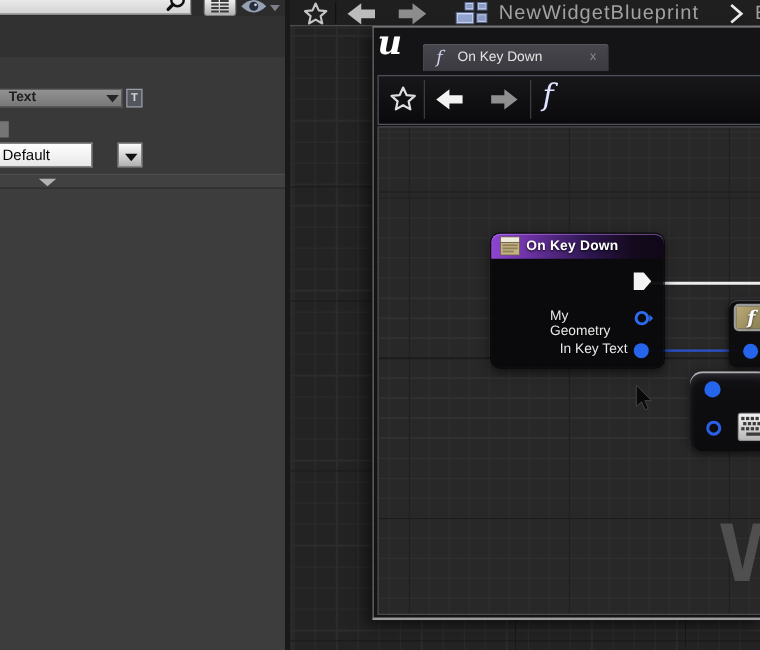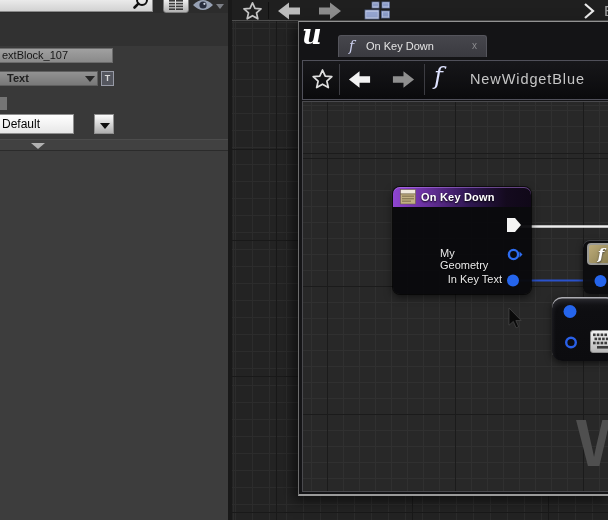--- a/index.html
+++ b/index.html
@@ -134,21 +134,20 @@
       <path d="M2 6 Q12 -4 22 6 Q12 16 2 6 Z" fill="#97a1b4"></path>
       <circle cx="12" cy="6" r="3.6" fill="#272d3d"></circle>
       <circle cx="13.4" cy="4.8" r="1.1" fill="#cdd4e4"></circle>
     </svg>
   </div>
   <div class="abs eye-caret"></div>
 
   <div class="abs left-panel"></div>
   <div class="abs panel-band"></div>
   <div class="abs panel-mid"></div>
-  <div class="abs name-field">extBlock_107</div>
   <div class="abs type-dd">Text</div>
   <div class="abs type-dd-arrow"></div>
   <div class="abs t-btn">T</div>
   <div class="abs clipped-box"></div>
   <div class="abs combo-field">Default</div>
   <div class="abs combo-btn">
       <i></i>
     </div>
   <div class="abs cat-strip"></div>
   <div class="abs cat-arrow"></div>
@@ -171,20 +170,21 @@
       <rect x="10" y="1" width="7" height="6" fill="#c9d2ea"></rect>
       <rect x="20" y="1" width="7.5" height="6" fill="#c3cde8"></rect>
       <rect x="3" y="9" width="14" height="9" fill="#cfd7ee"></rect>
       <rect x="19.5" y="10" width="8" height="7" fill="#c3cde8"></rect>
     </g>
     <rect x="11" y="2.2" width="5" height="3.4" fill="#8b9cc9"></rect>
     <rect x="21" y="2.2" width="5.5" height="3.4" fill="#8b9cc9"></rect>
     <rect x="4.2" y="10.5" width="11.6" height="6" fill="#95a5d2"></rect>
     <rect x="20.6" y="11.2" width="5.8" height="4.4" fill="#8b9cc9"></rect>
   </svg>
+  <div class="abs nav-text">NewWidgetBlueprint</div>
   <svg class="abs" style="left:583px;top:3px" width="12" height="16" viewBox="0 0 12 16">
     <polyline points="2,1 10,8 2,15" fill="none" stroke="#ebebeb" stroke-width="2.2"></polyline>
   </svg>
   <div class="abs nav-next">E</div>
 
   <div class="abs fg-window">
     <div class="abs u-logo">u</div>
     <div class="abs fg-tab">
       <span class="f-ico">f</span>
       <span class="tab-label">On Key Down</span>
@@ -196,21 +196,20 @@
       </svg>
       <div class="tb-divider" style="left:36px"></div>
       <svg class="abs" style="left:45px;top:8px" width="24" height="21" viewBox="0 0 25 18">
         <polygon points="1,9 12,0.5 12,5.5 23,5.5 23,12.5 12,12.5 12,17.5" fill="#f2f2f2"></polygon>
       </svg>
       <svg class="abs" style="left:88px;top:9px" width="24" height="19" viewBox="0 0 25 18">
         <polygon points="24,9 13,0.5 13,5.5 2,5.5 2,12.5 13,12.5 13,17.5" fill="#8f8f8f"></polygon>
       </svg>
       <div class="tb-divider" style="left:121px"></div>
       <span class="f-ico2">f</span>
-      <span class="tb-text">NewWidgetBlue</span>
     </div>
 
     <div class="abs graph-panel">
       <div class="abs watermark">W</div>
 
       <svg class="abs" style="left:0;top:0" width="322" height="391" viewBox="0 0 322 391">
         <defs>
           <linearGradient id="fadewire" x1="0" y1="0" x2="1" y2="0">
             <stop offset="0" stop-color="#2a52cc" stop-opacity="0"></stop>
             <stop offset="0.55" stop-color="#2a52cc" stop-opacity="0.75"></stop>

